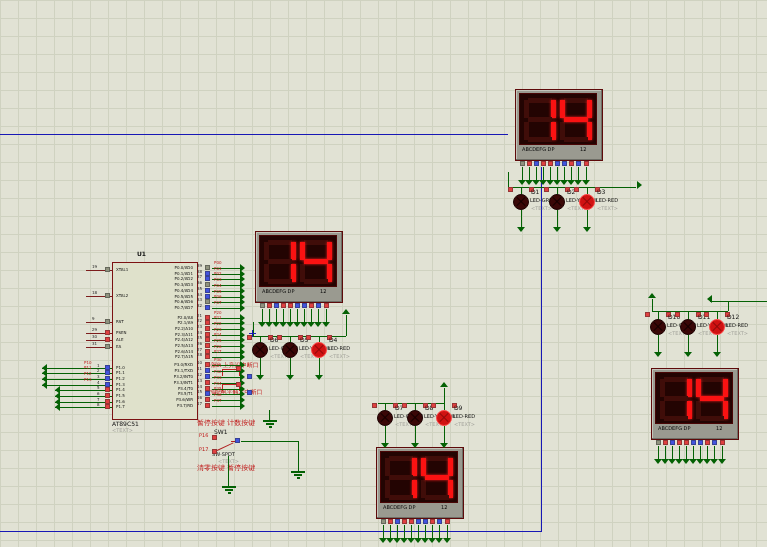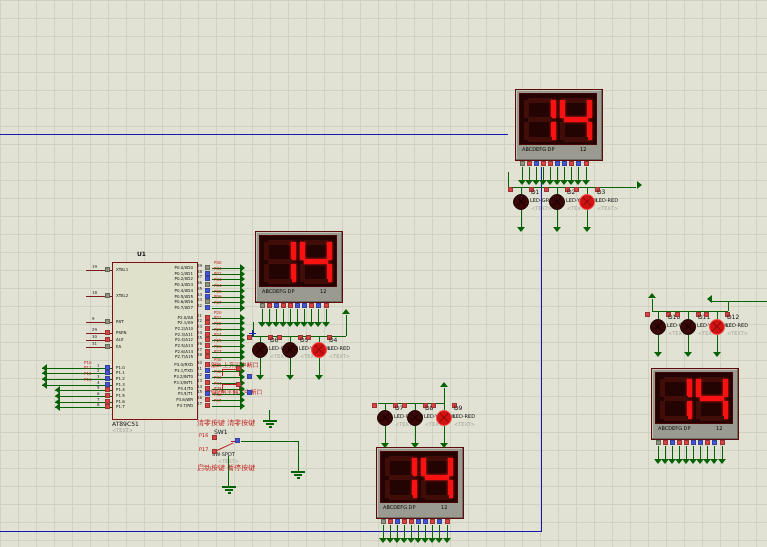--- a/index.html
+++ b/index.html
@@ -46,22 +46,22 @@
 
   <div id="sw-ref" class="abs t6 blk">SW1</div>
   <div id="sw-part" class="abs t5 blk">SW-SPDT</div>
   <div id="sw-text" class="abs t5 gray-t">&lt;TEXT&gt;</div>
   <div id="sw-net0" class="abs t5 red-t">P16</div>
   <div id="sw-net1" class="abs t5 red-t">P17</div>
   <div id="sw-lever" class="abs"></div>
 
   <div id="ann0" class="abs t6 red-t">外部P-上升沿中断口</div>
   <div id="ann1" class="abs t6 red-t">按键P电平触发中断口</div>
-  <div id="ann2" class="abs t7 red-t">清零按键  清零按键</div>
-  <div id="ann3" class="abs t7 red-t">启动按键  暂停按键</div>
+  <div id="ann2" class="abs t7 red-t">暂停按键  计数按键</div>
+  <div id="ann3" class="abs t7 red-t">清零按键  暂停按键</div>
 
   <div id="btn1" class="abs"></div>
   <div id="btn2" class="abs"></div>
 <div style="position: absolute; left: 0px; top: 134px; width: 508px; height: 1px; background: rgb(23, 23, 181);"></div>
     <div style="position: absolute; left: 541px; top: 167px; width: 1px; height: 364px; background: rgb(23, 23, 181);"></div>
     <div style="position: absolute; left: 0px; top: 531px; width: 542px; height: 1px; background: rgb(23, 23, 181);"></div>
     <div style="position: absolute; left: 86px; top: 270px; width: 26px; height: 1px; background: rgb(124, 29, 29);"></div>
     <div style="position: absolute; left: 92px; top: 264px; font-size: 4px; line-height: 5px; color: rgb(34, 34, 34); white-space: nowrap;">19</div>
     <div style="position: absolute; left: 105px; top: 267px; width: 5px; height: 5px; background: rgb(144, 147, 127); border: 1px solid rgba(40, 40, 40, 0.4); box-sizing: border-box;"></div>
     <div style="position: absolute; left: 116px; top: 267px; font-size: 4px; line-height: 5px; color: rgb(17, 17, 17); white-space: nowrap;">XTAL1</div>

